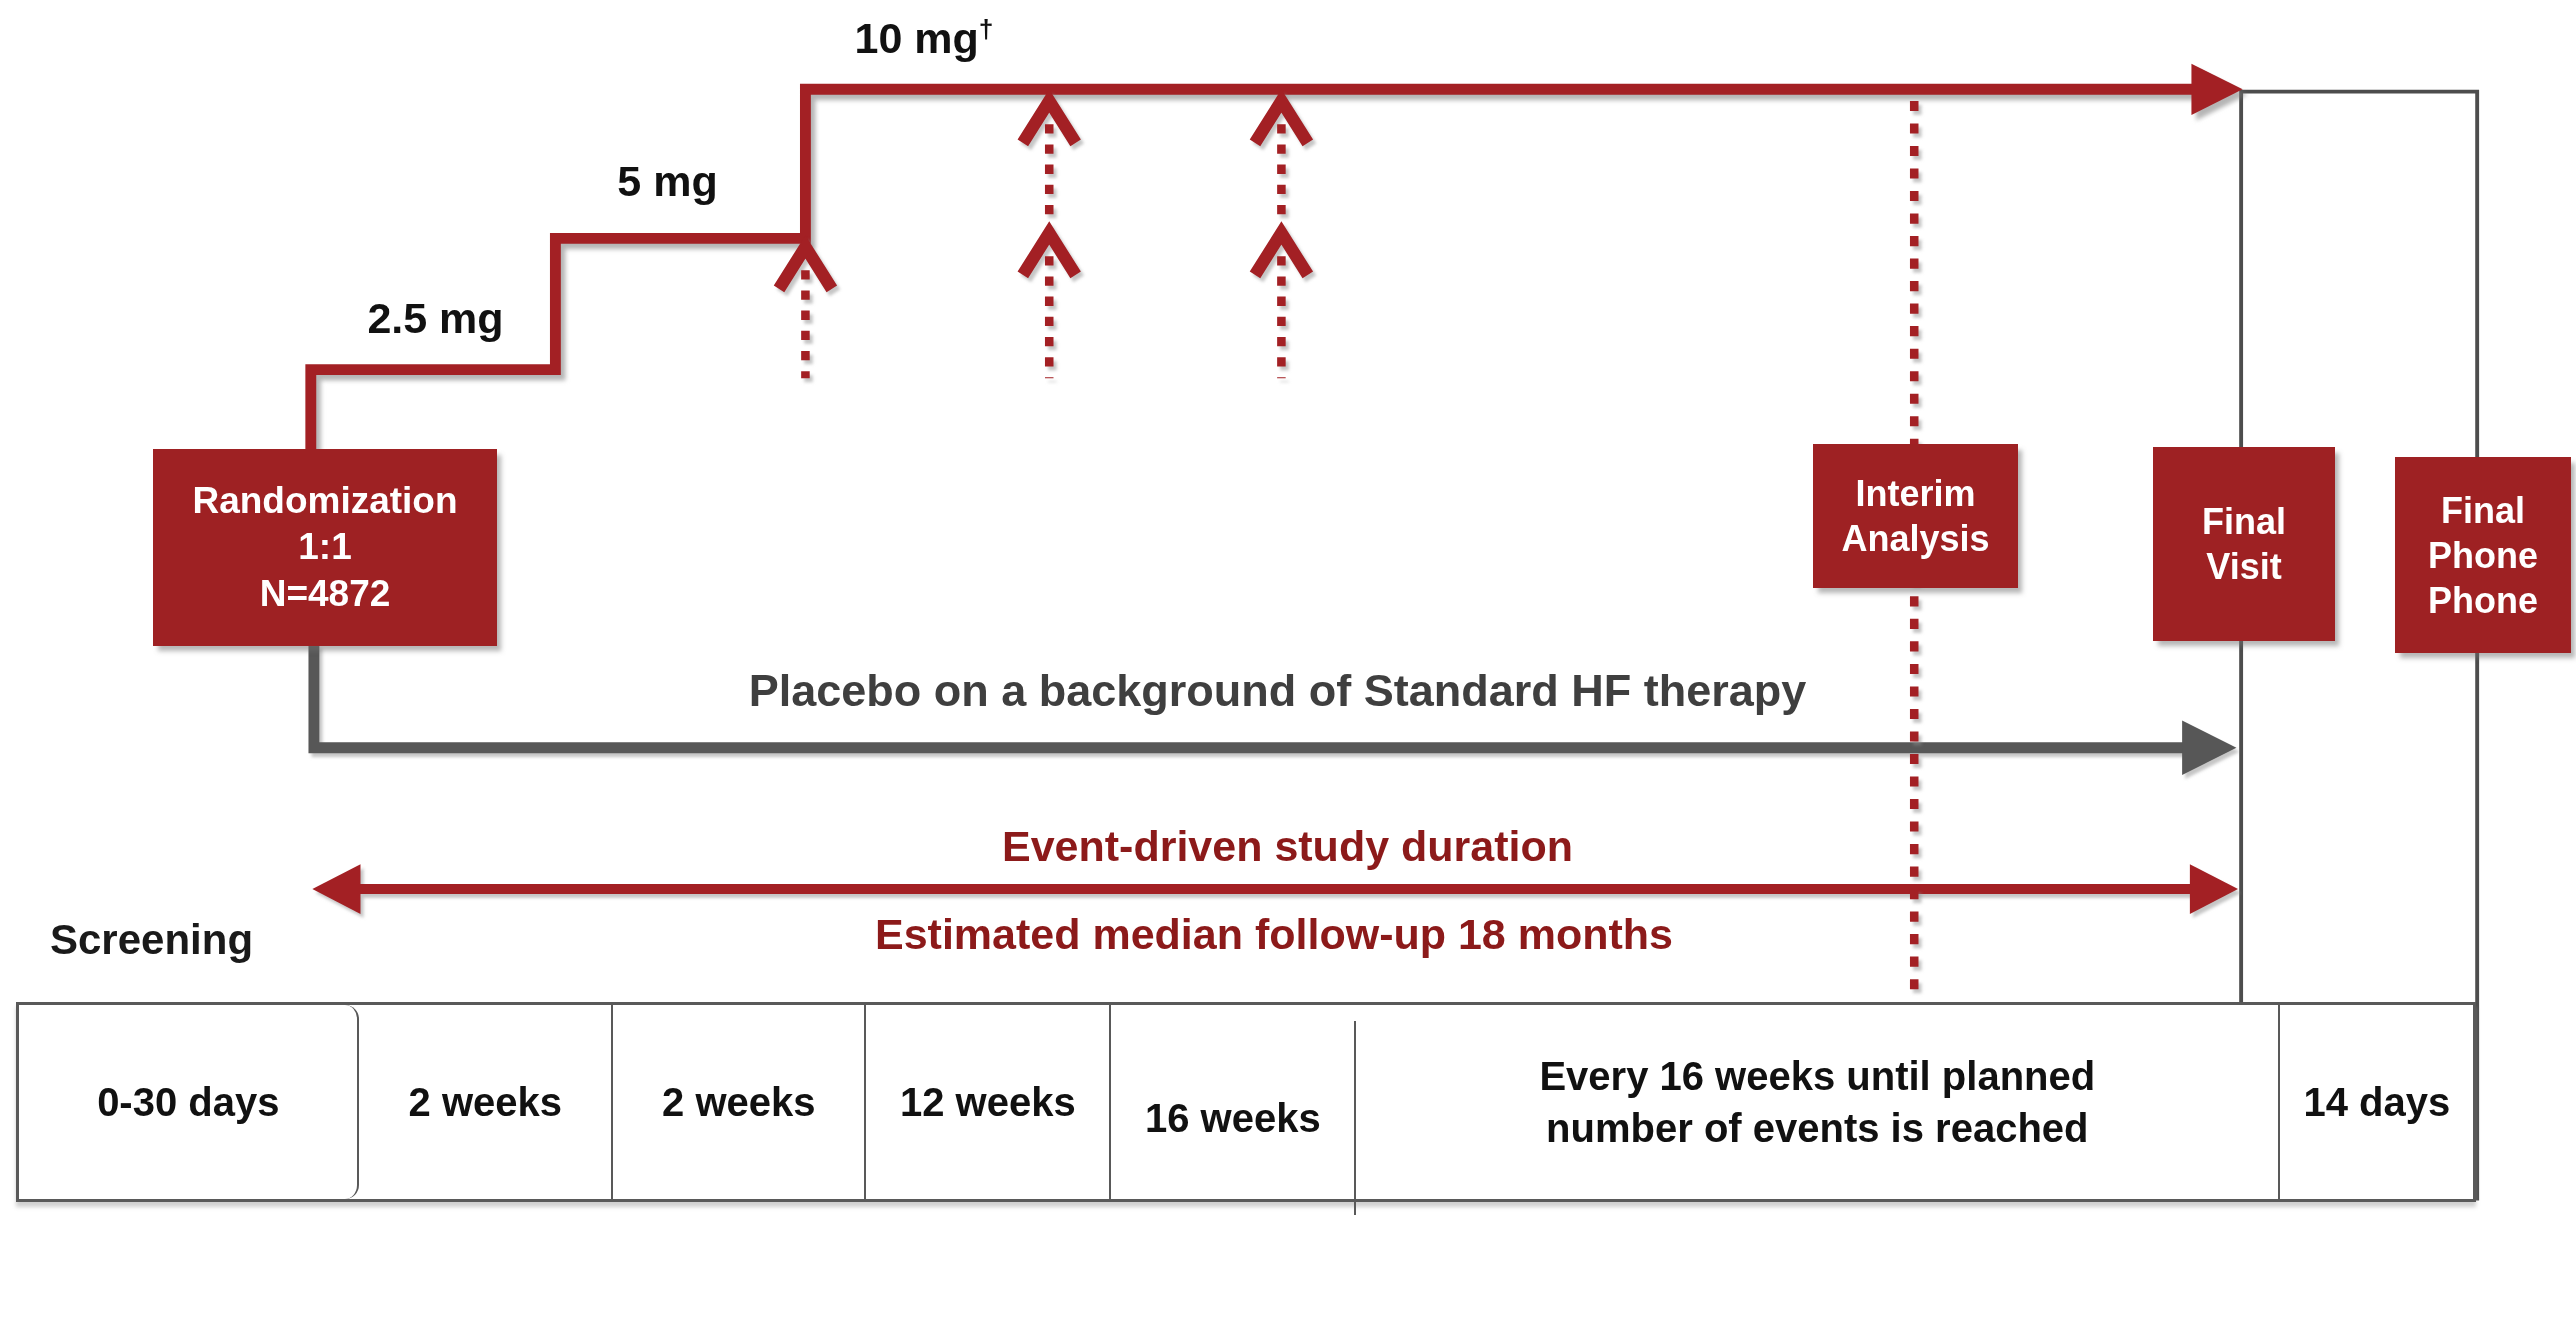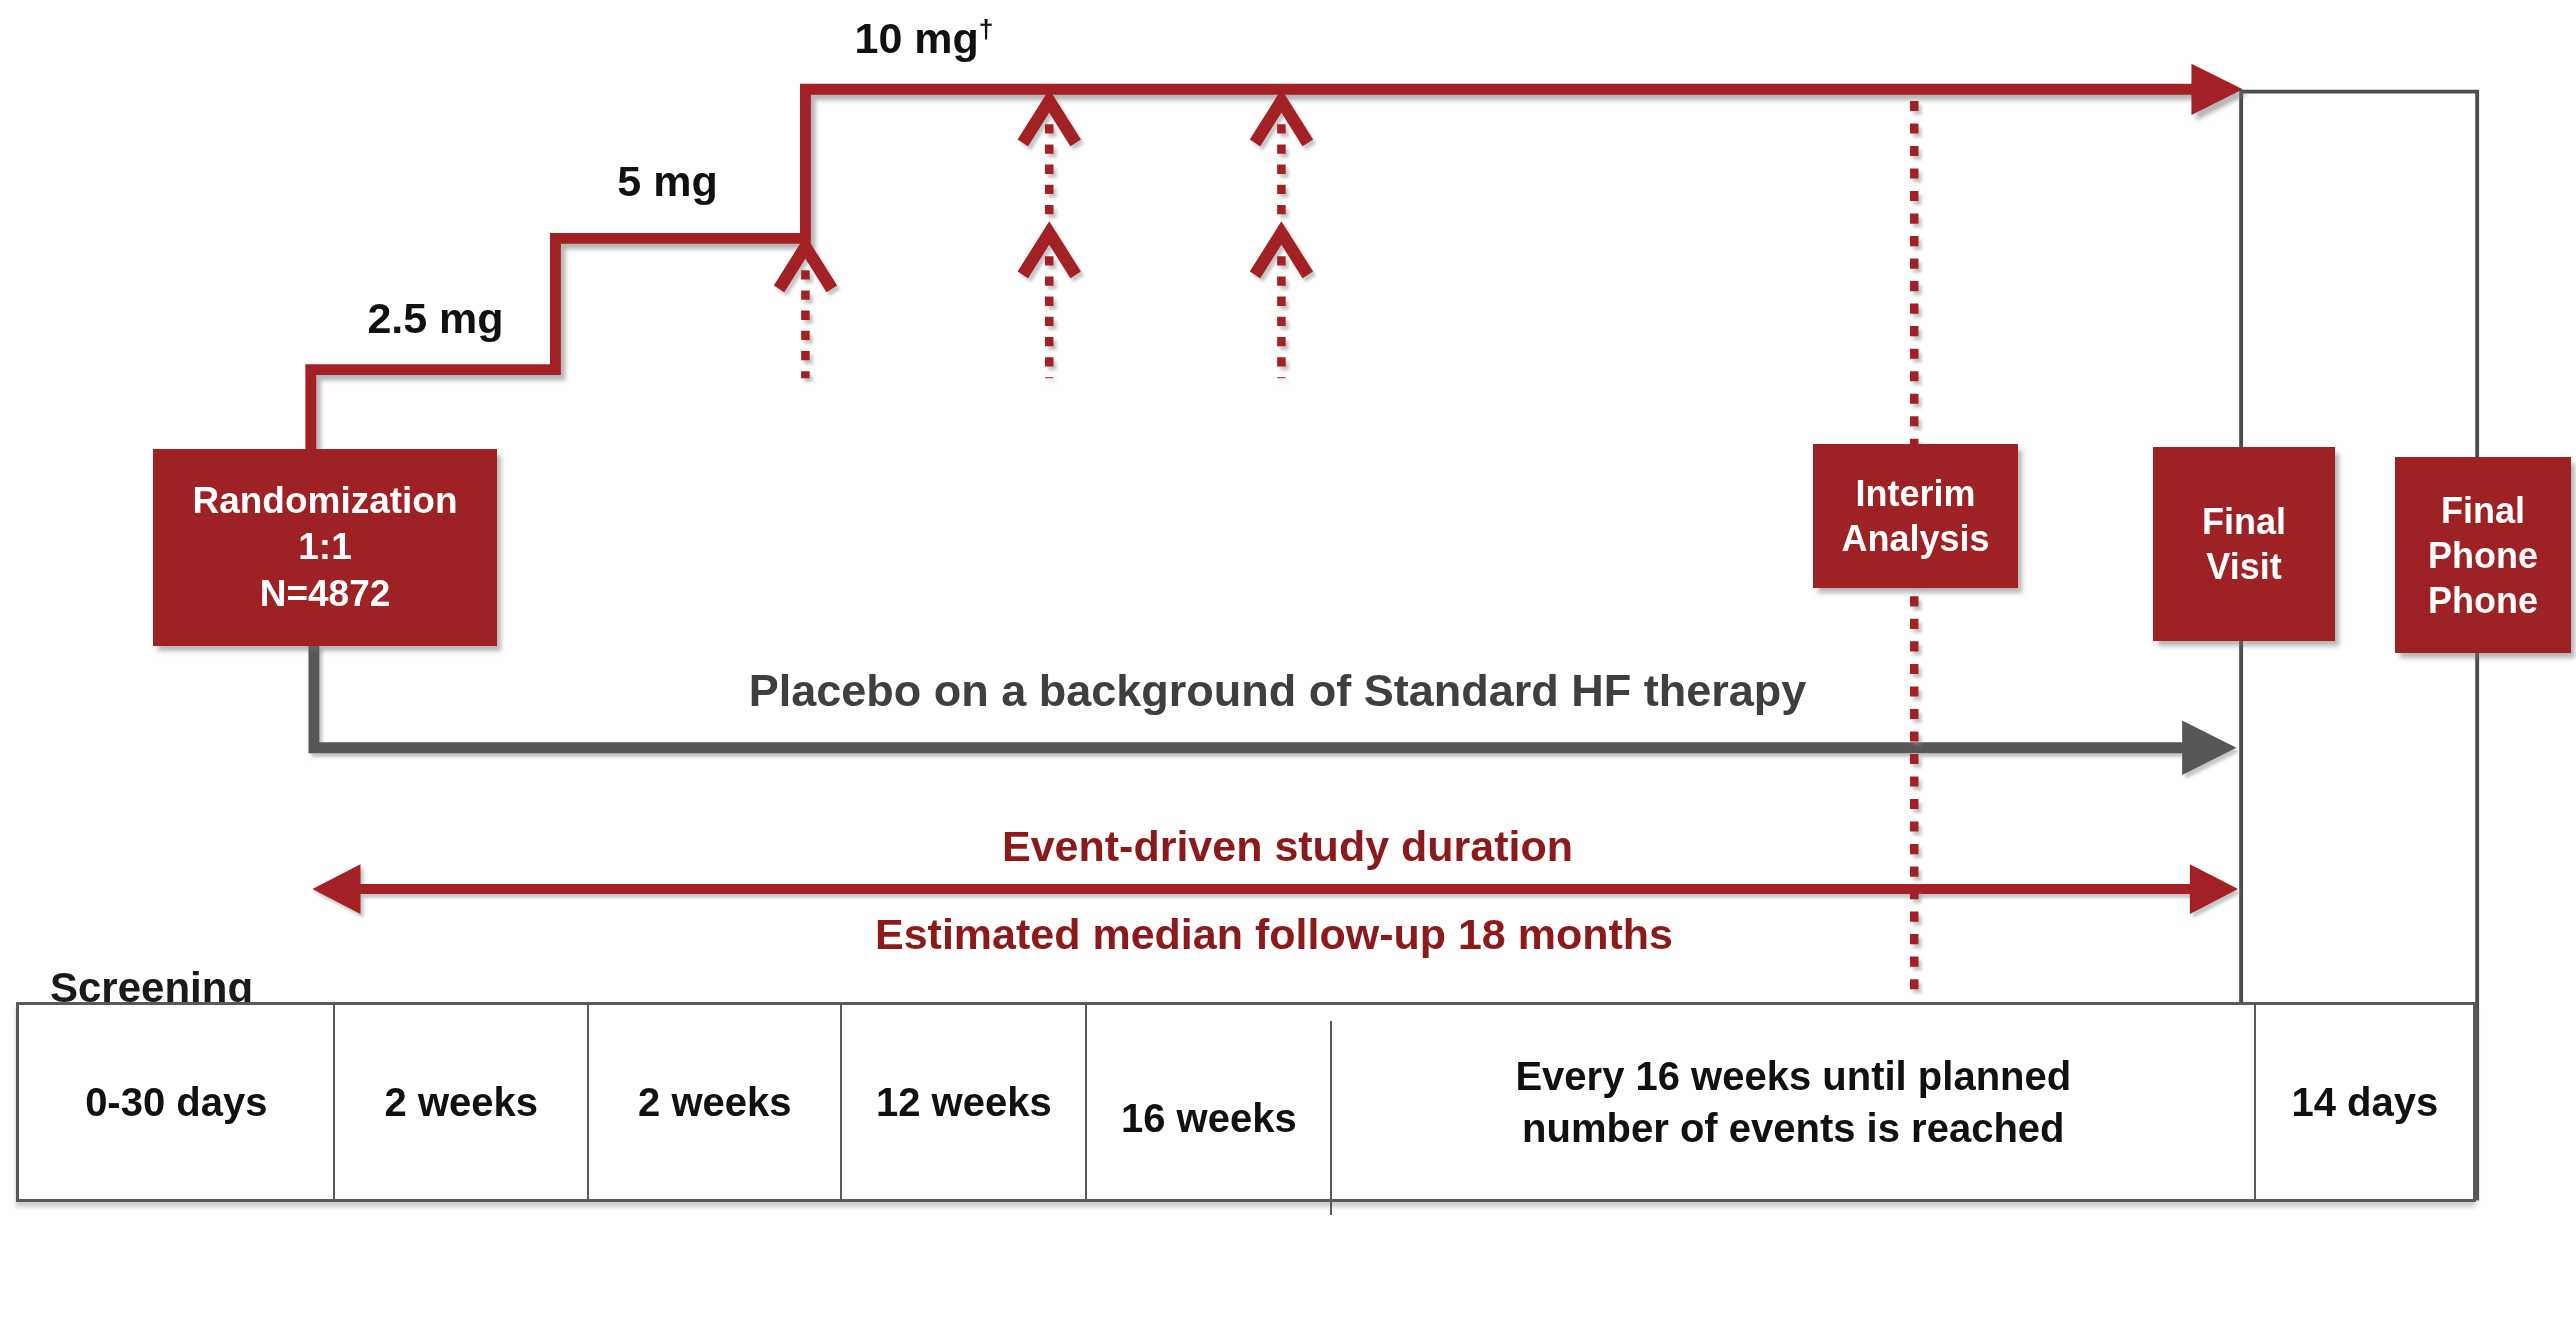--- a/index.html
+++ b/index.html
@@ -115,24 +115,24 @@
     <div class="bl">Final</div>
     <div class="bl">Phone</div>
     <div class="bl">Phone</div>
   </div>
 
   <div class="abs placebo-label center" style="left:695px;top:665px;width:1165px;">Placebo on a background of Standard HF therapy</div>
 
   <div class="abs red-text center" style="left:899px;top:822px;width:777px;font-size:43px;">Event-driven study duration</div>
   <div class="abs red-text center" style="left:808px;top:910px;width:932px;font-size:43px;">Estimated median follow-up 18 months</div>
 
-  <div class="abs lbl" style="left:50px;top:916px;font-size:42px;margin-top:48px;">Screening</div>
+  <div class="abs lbl" style="left:50px;top:916px;font-size:42px;">Screening</div>
 
   <div class="timeline">
-    <div class="cell" style="width:316px;">
+    <div class="cell" style="width:340px;border-radius:14px;">
       <span class="inner">0-30 days</span>
     </div>
     <div class="cell" style="width:254px;">
       <span class="inner">2 weeks</span>
     </div>
     <div class="cell" style="width:253px;">
       <span class="inner">2 weeks</span>
     </div>
     <div class="cell" style="width:245px;">
       <span class="inner">12 weeks</span>

